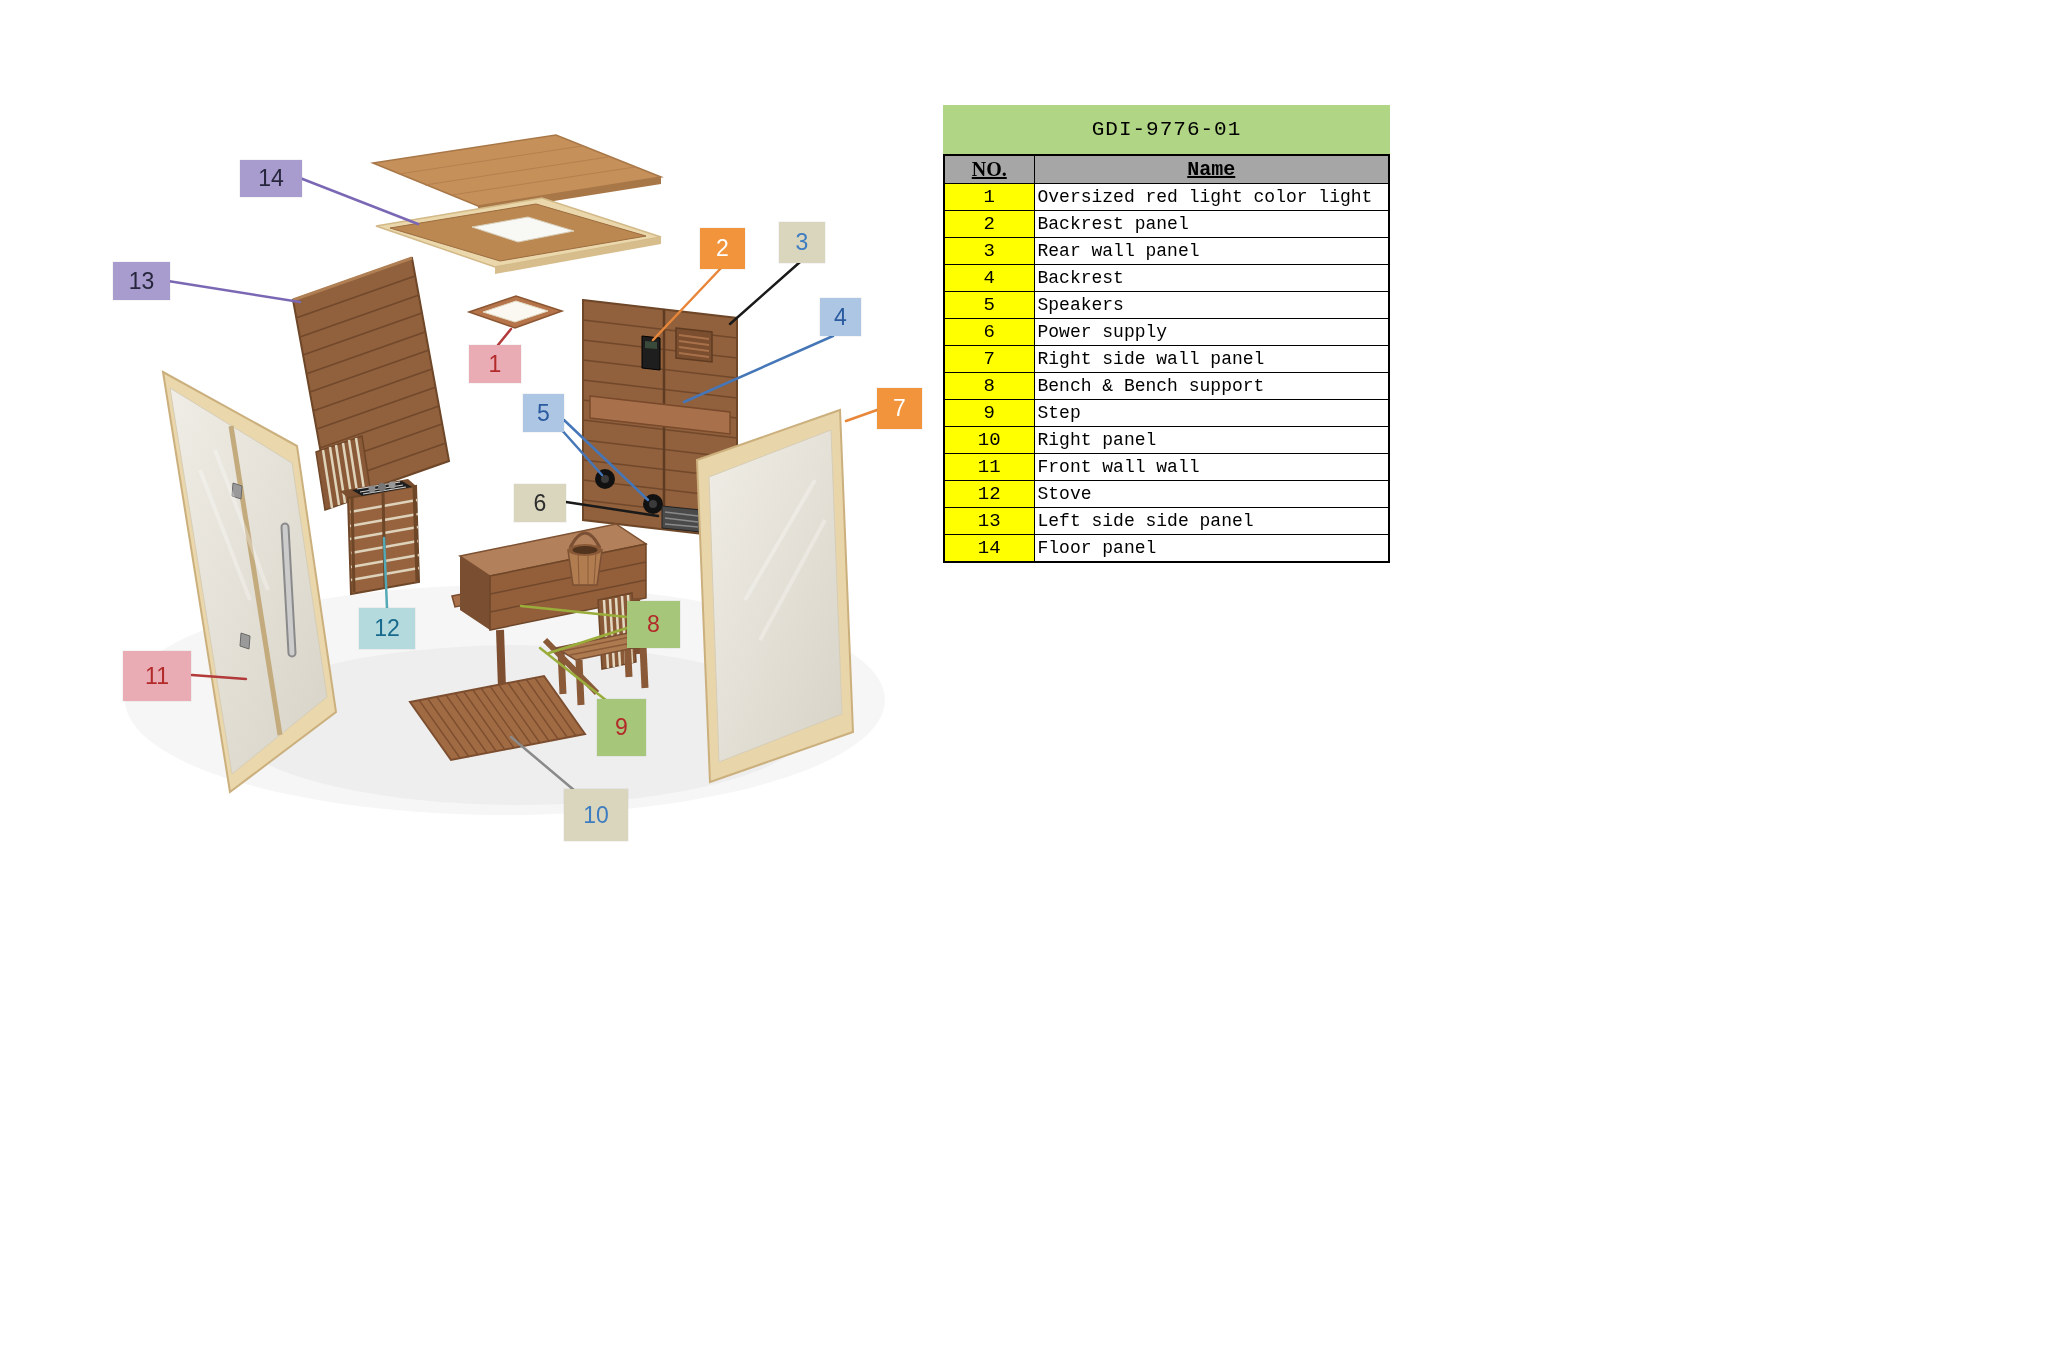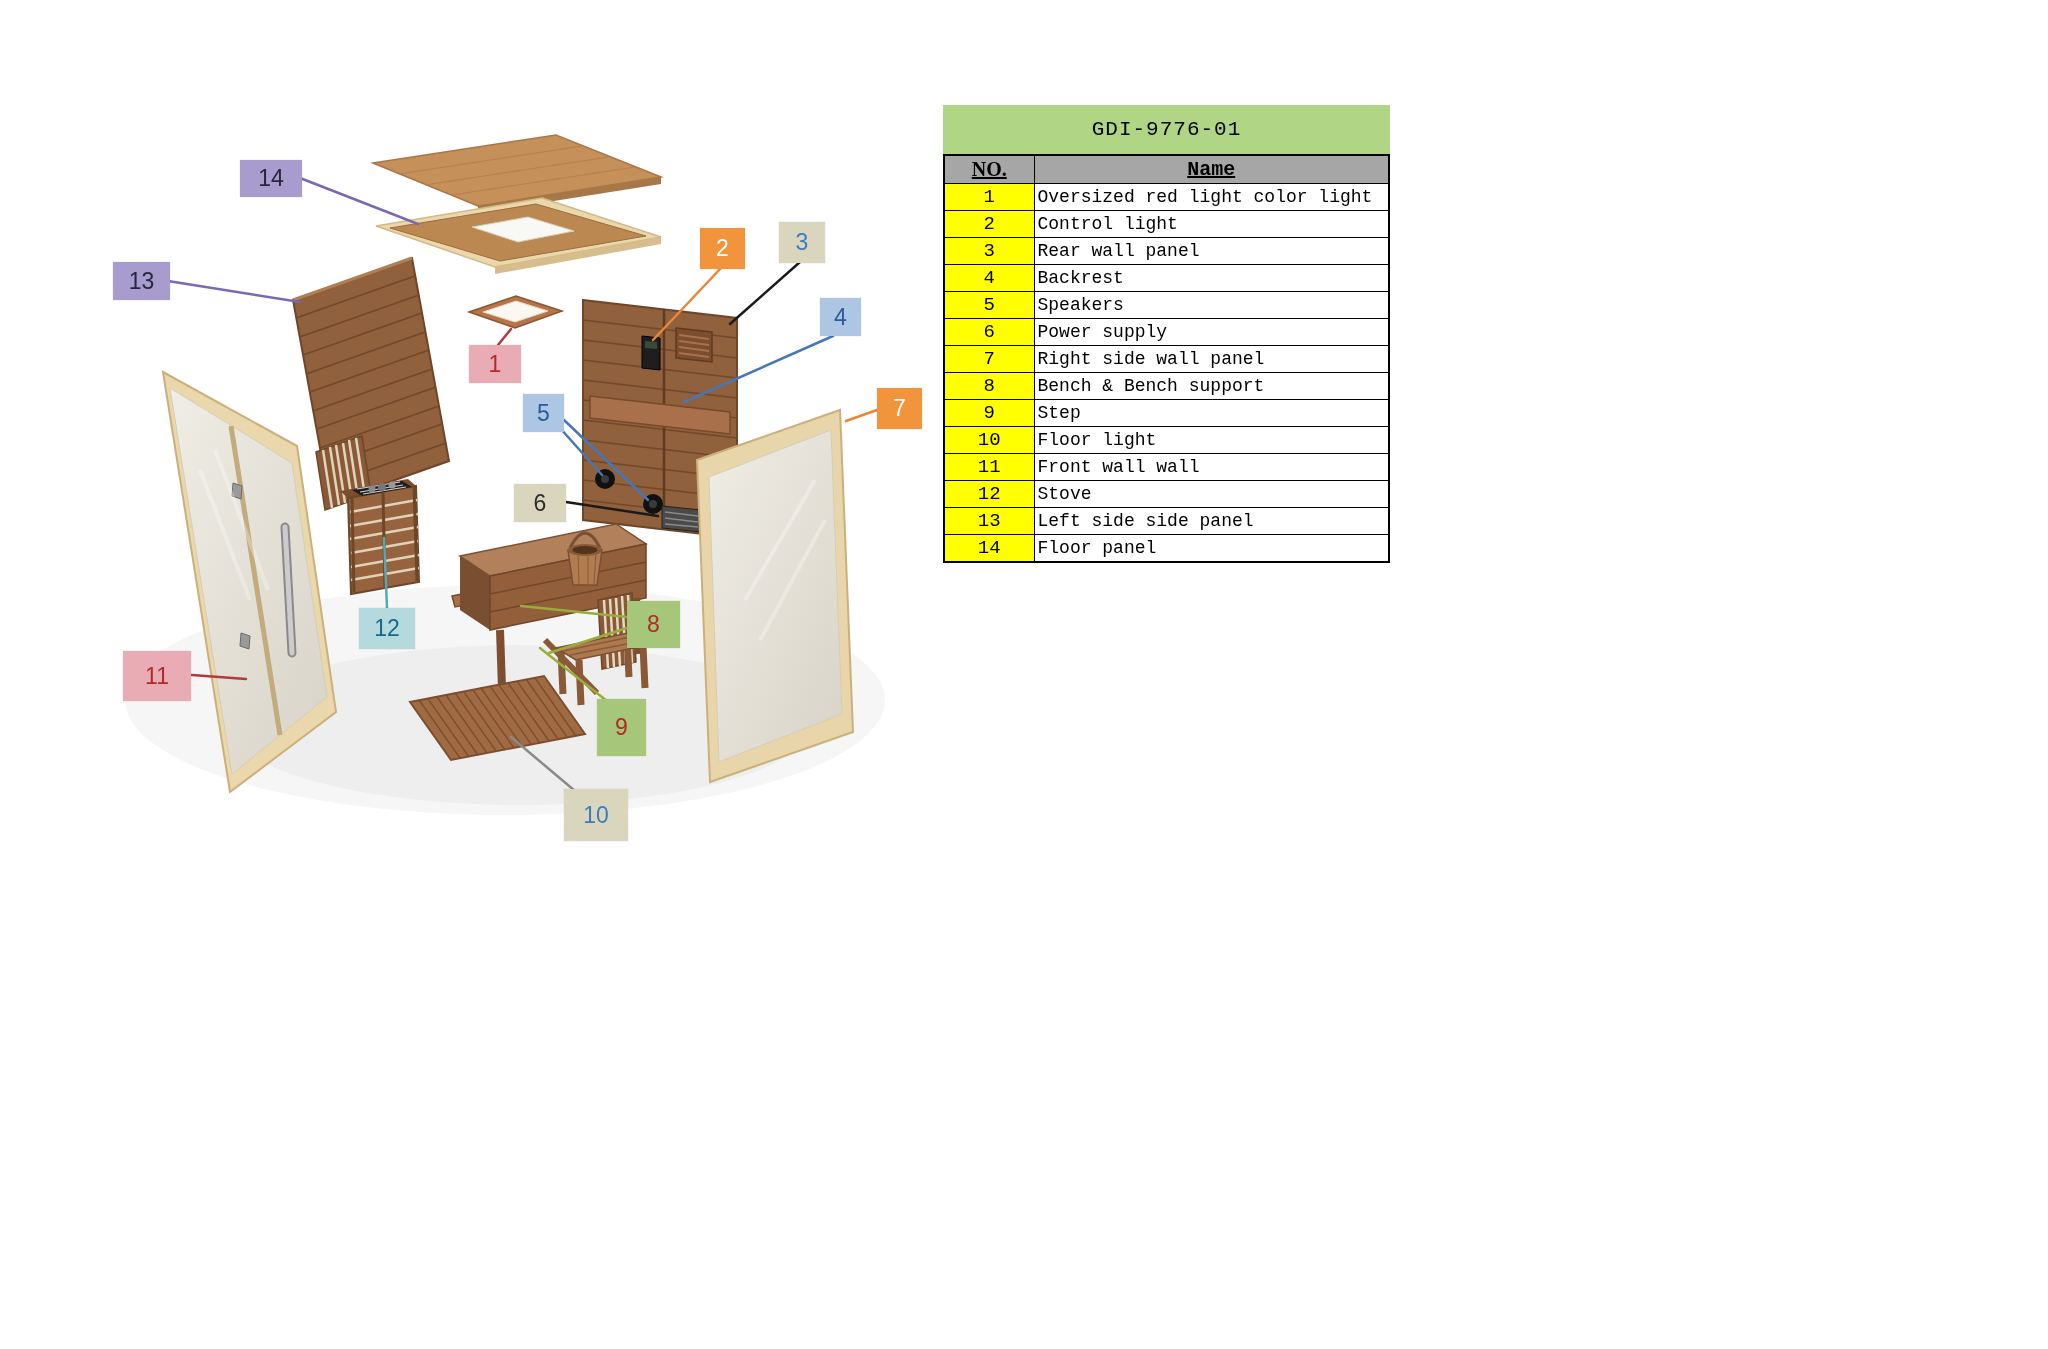--- a/index.html
+++ b/index.html
@@ -233,21 +233,21 @@
           <th>Name</th>
         </tr>
       </thead>
       <tbody>
         <tr>
           <td class="no">1</td>
           <td class="name">Oversized red light color light</td>
         </tr>
         <tr>
           <td class="no">2</td>
-          <td class="name">Control light</td>
+          <td class="name">Backrest panel</td>
         </tr>
         <tr>
           <td class="no">3</td>
           <td class="name">Rear wall panel</td>
         </tr>
         <tr>
           <td class="no">4</td>
           <td class="name">Backrest</td>
         </tr>
         <tr>
@@ -265,21 +265,21 @@
         <tr>
           <td class="no">8</td>
           <td class="name">Bench &amp; Bench support</td>
         </tr>
         <tr>
           <td class="no">9</td>
           <td class="name">Step</td>
         </tr>
         <tr>
           <td class="no">10</td>
-          <td class="name">Floor light</td>
+          <td class="name">Right panel</td>
         </tr>
         <tr>
           <td class="no">11</td>
           <td class="name">Front wall wall</td>
         </tr>
         <tr>
           <td class="no">12</td>
           <td class="name">Stove</td>
         </tr>
         <tr>

